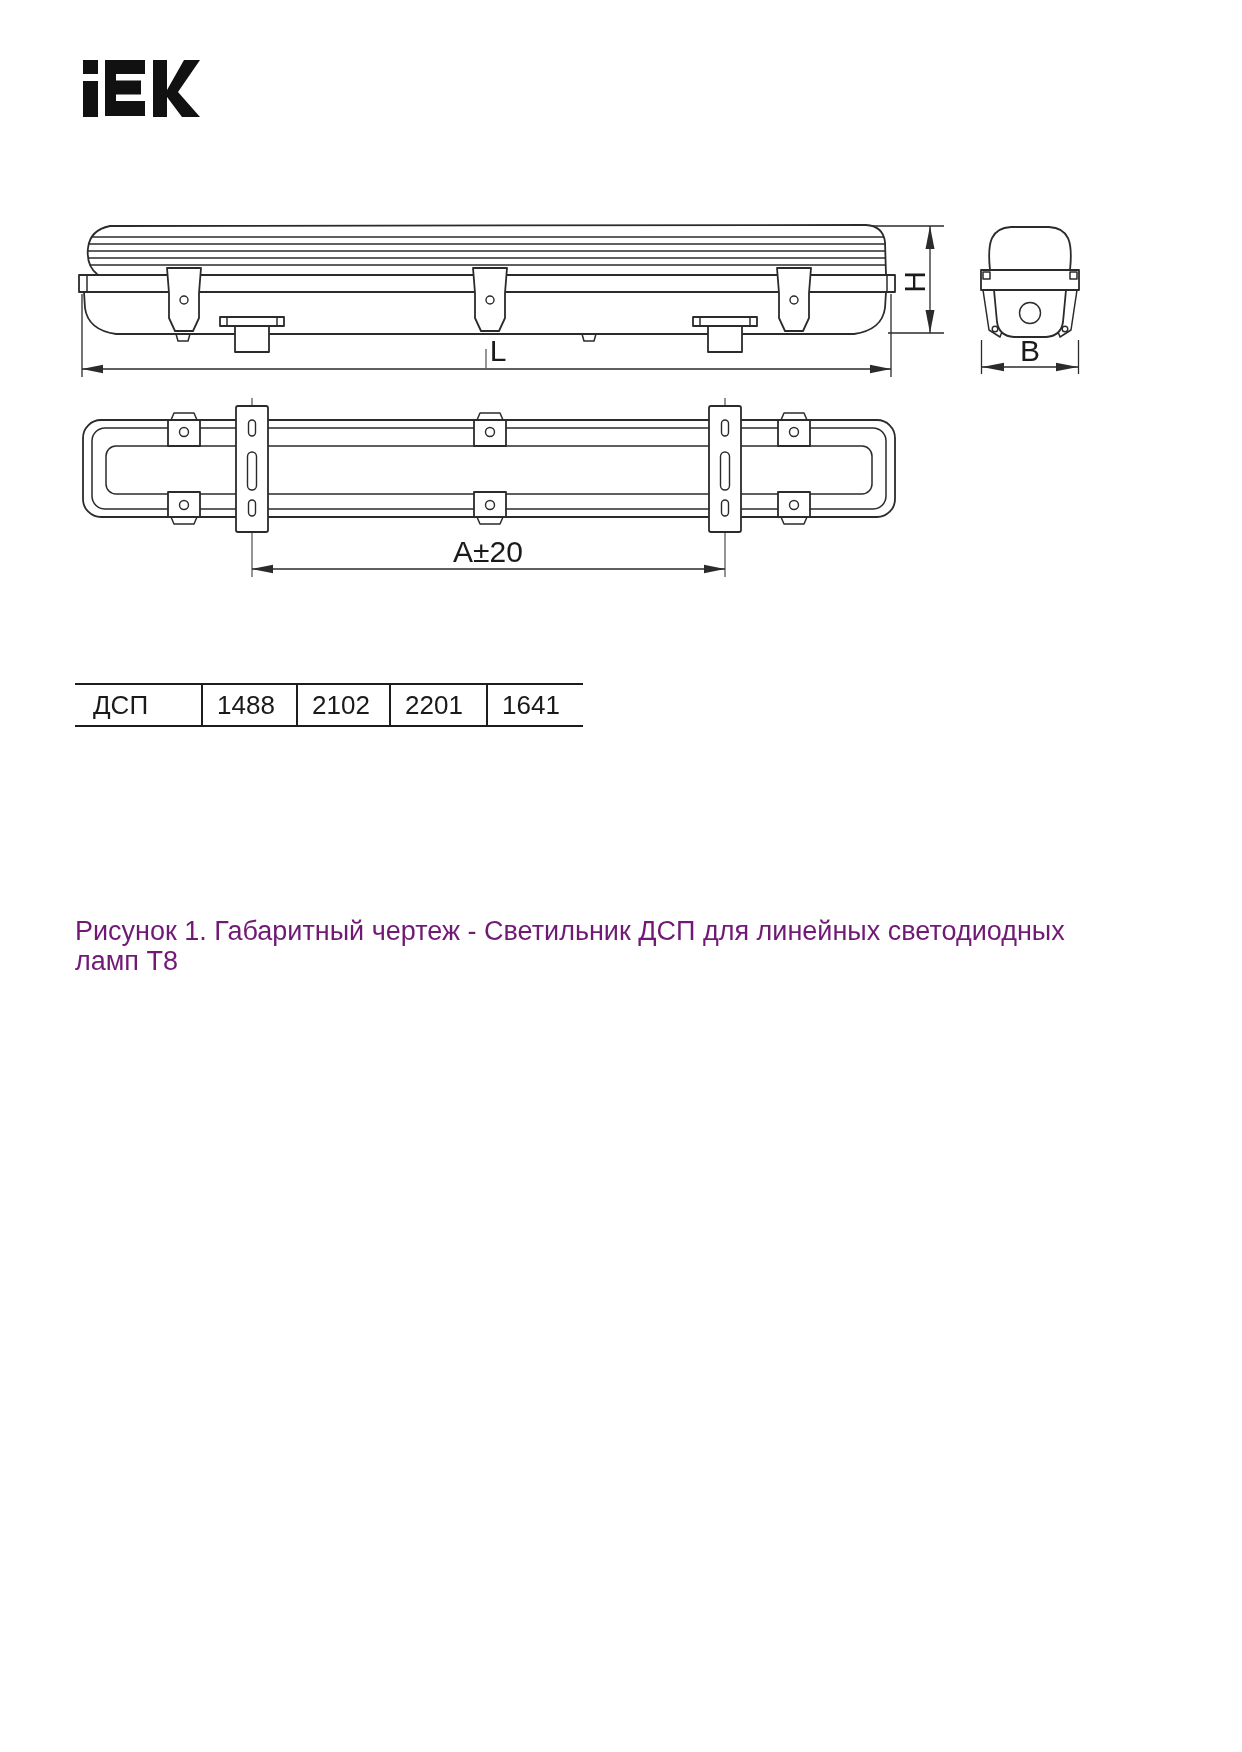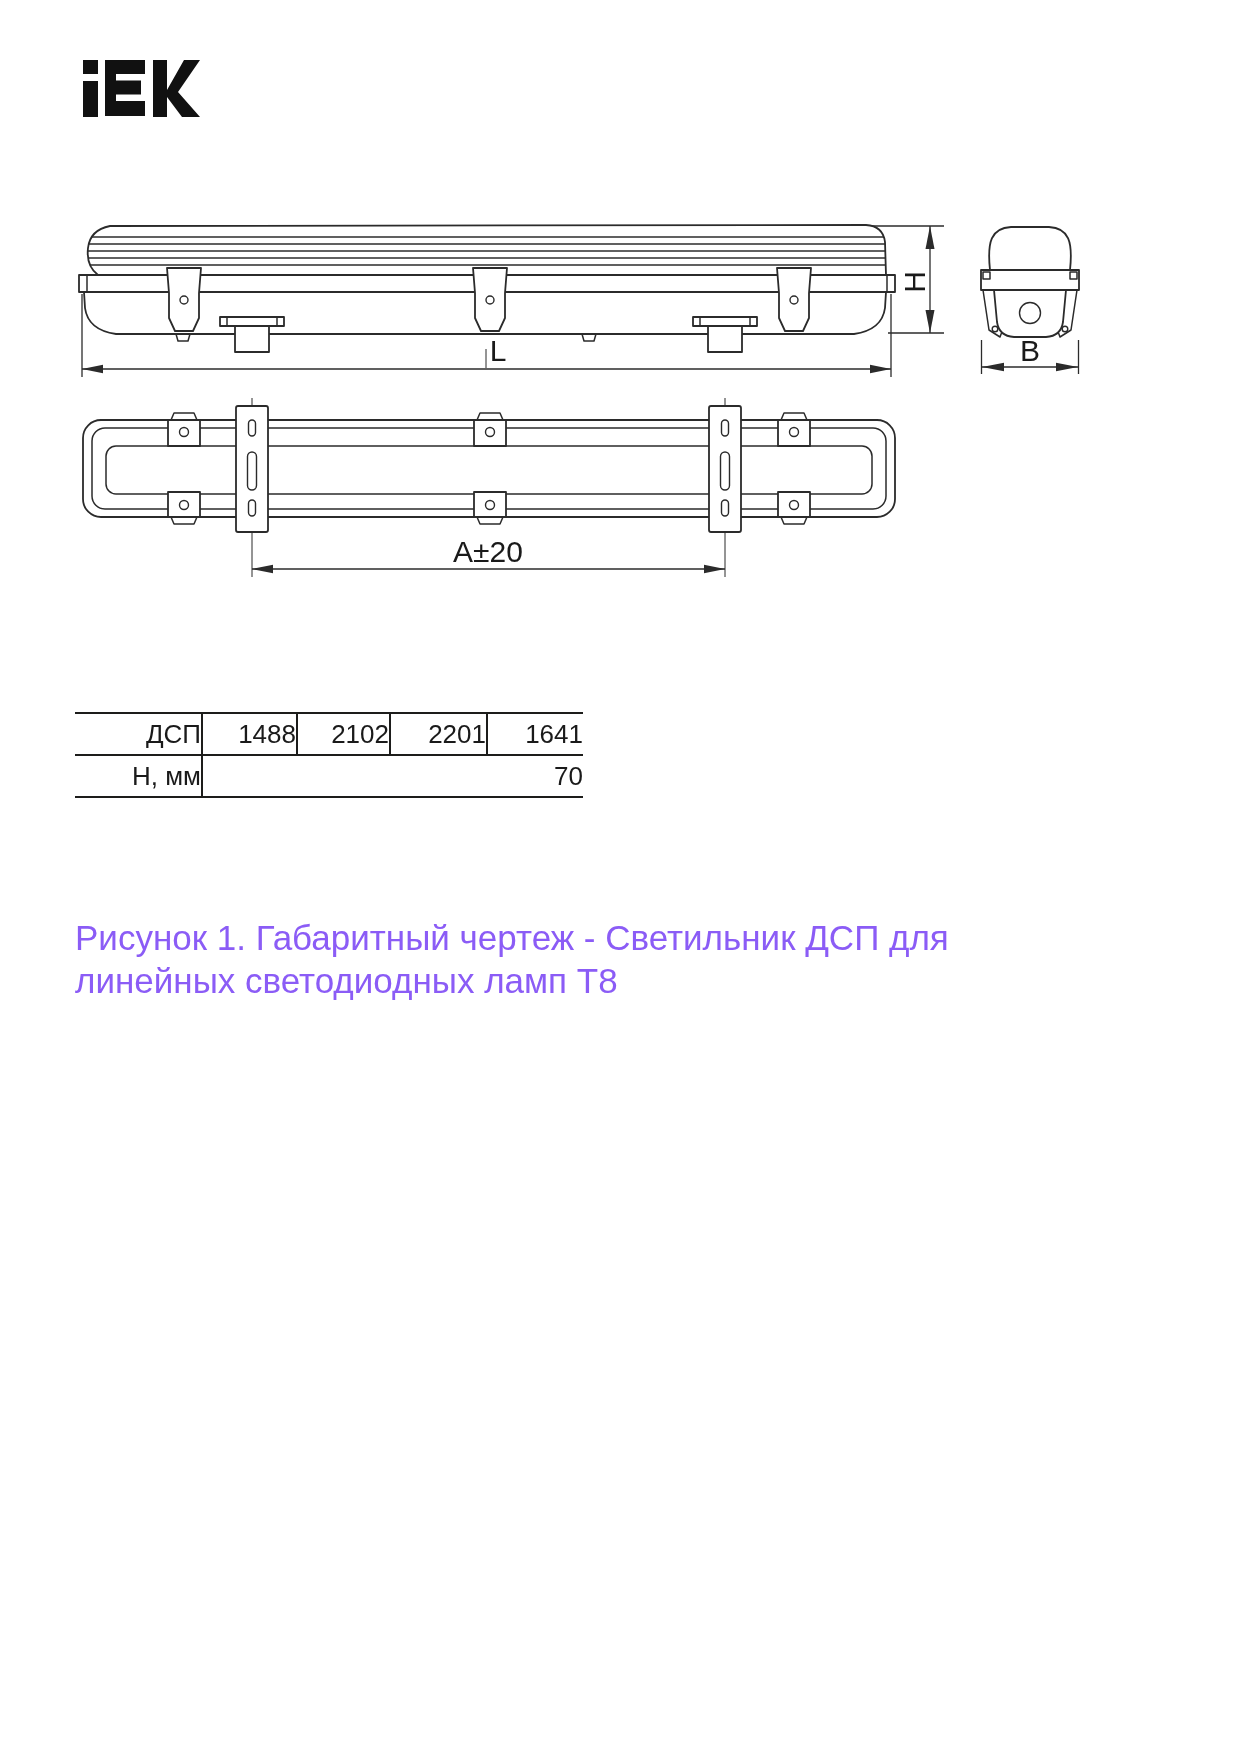--- a/index.html
+++ b/index.html
@@ -15,21 +15,21 @@
   .cl{fill:none;stroke:#2b2b2b;stroke-width:1;}
   .arr{fill:#2b2b2b;stroke:none;}
   .dimtext{font-family:"Liberation Sans",sans-serif;font-size:30px;fill:#1a1a1a;}
   
   table.spec{border-collapse:collapse;table-layout:fixed;width:508px;
              font-size:26px;color:#1a1a1a;border-top:2px solid #1d1d1b;}
   table.spec td{height:40px;border-bottom:2px solid #1d1d1b;padding:0 0 0 14px;
                 vertical-align:middle;white-space:nowrap;overflow:hidden;}
   table.spec td.lbl{padding-left:18px;}
   table.spec td.vr{border-right:2px solid #1d1d1b;}
-  .caption{font-size:35px;line-height:43px;color:#8b5cf6;}
+  .caption{font-size:27px;line-height:30px;color:#701a75;}
 </style>
 </head>
 <body>
 
 <svg class="abs" style="left:83px;top:60px;" width="117" height="57" viewBox="0 0 117 57" role="img">
   <title>IEK</title>
   <g fill="#111111">
     <rect x="0" y="0" width="15" height="14"></rect>
     <rect x="0" y="21" width="15" height="36"></rect>
     <path d="M22,0 h40 v14 h-29 v6.5 h25 v14 h-25 v6.5 h29 v15 h-40 Z"></path>
@@ -194,38 +194,34 @@
   <g>
     <line class="cl" x1="252" y1="532" x2="252" y2="577"></line>
     <line class="cl" x1="725" y1="532" x2="725" y2="577"></line>
     <line class="dim" x1="252" y1="569" x2="725" y2="569"></line>
     <polygon class="arr" points="252,569 273,564.7 273,573.3"></polygon>
     <polygon class="arr" points="725,569 704,564.7 704,573.3"></polygon>
     <text class="dimtext" x="488" y="562" text-anchor="middle">А±20</text>
   </g>
 </svg>
 
-<div class="abs" style="left:75px;top:712px;text-align:right;">
+<div class="abs" style="left:75px;top:683px;">
   <table class="spec">
     <colgroup>
       <col style="width:127px">
         <col style="width:95px">
         <col style="width:93px">
       <col style="width:97px">
         <col style="width:96px">
     </colgroup>
     <tbody>
       <tr>
         <td class="lbl vr">ДСП</td>
         <td class="vr">1488</td>
         <td class="vr">2102</td>
         <td class="vr">2201</td>
         <td>1641</td>
       </tr>
-      <tr>
-        <td class="lbl vr">H, мм</td>
-        <td colspan="4">70</td>
-      </tr>
     </tbody>
   </table>
 </div>
 
 <div class="abs caption" style="left:75px;top:916px;width:1000px;">Рисунок 1. Габаритный чертеж - Светильник ДСП для линейных светодиодных ламп Т8</div>
 
 </body></html>

